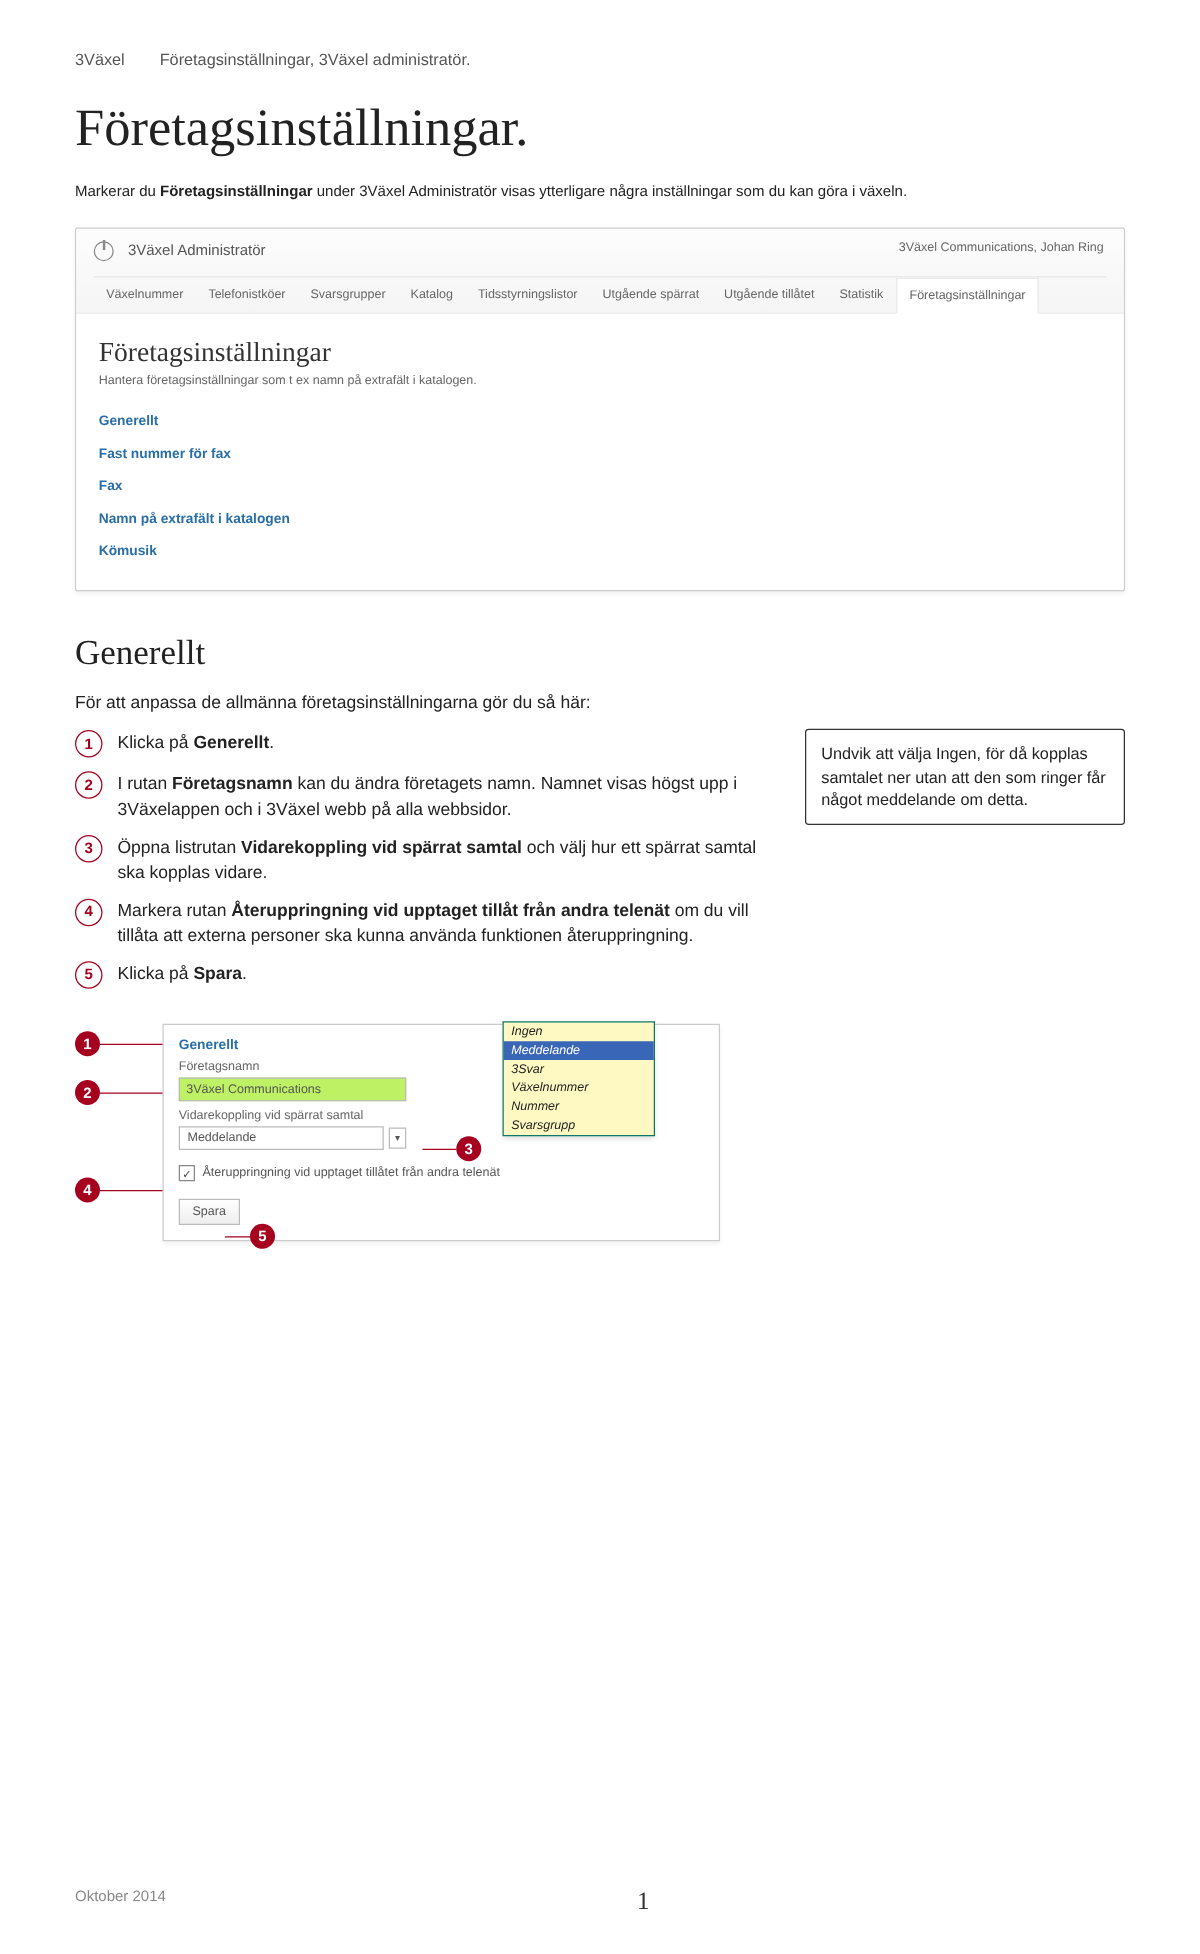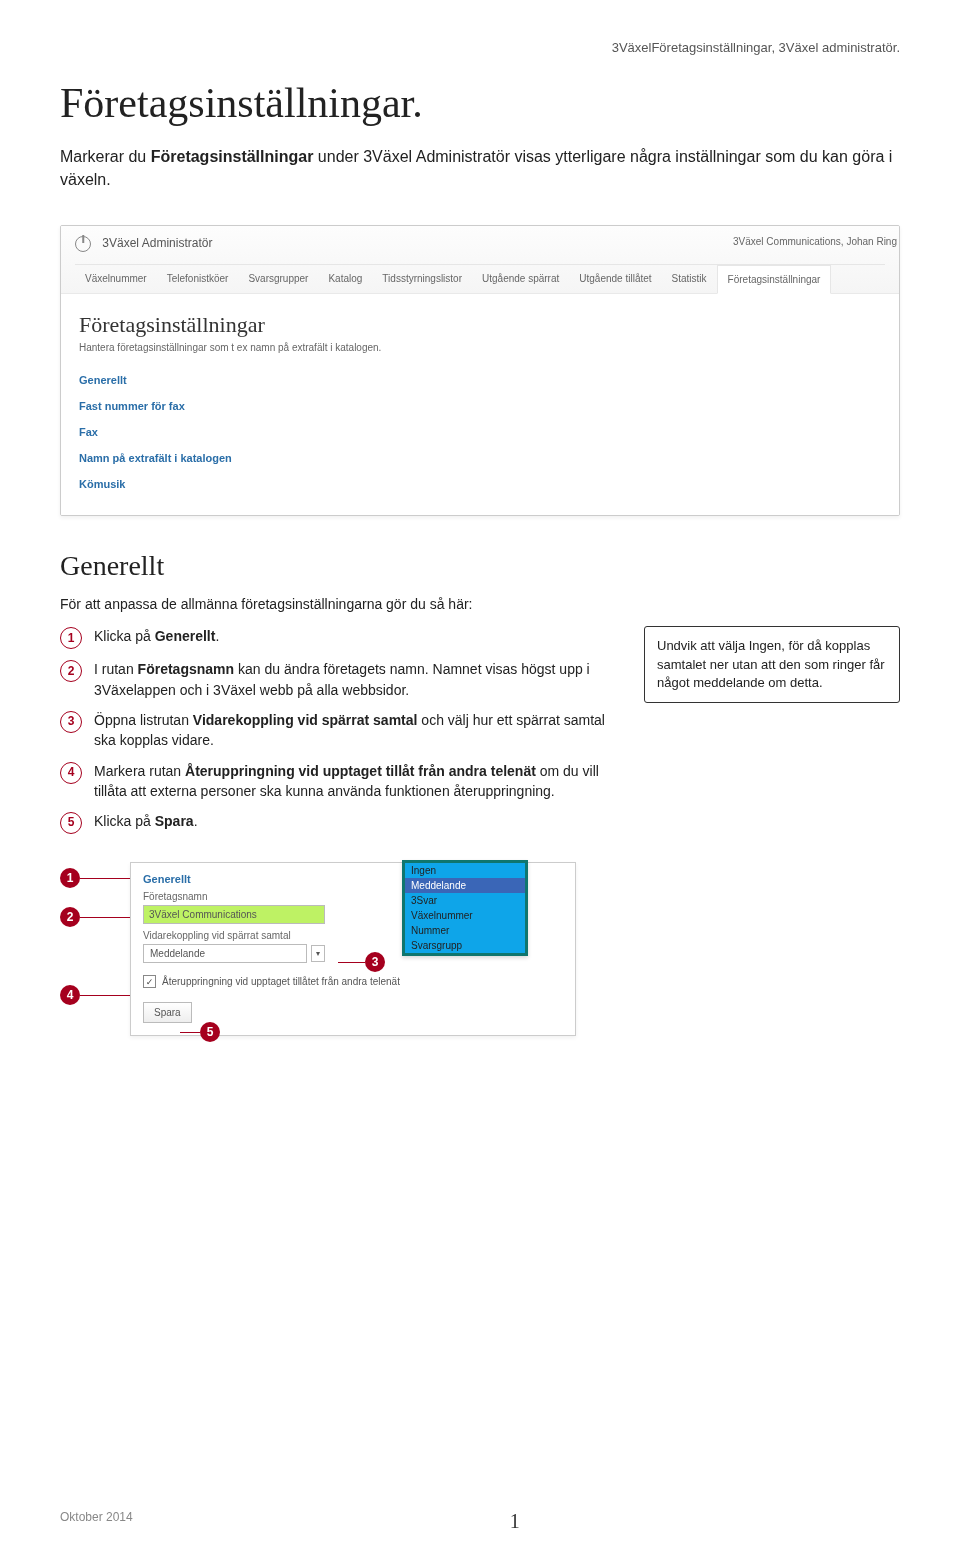--- a/index.html
+++ b/index.html
@@ -1,25 +1,25 @@
 <!DOCTYPE html>
 <html><head>
 <meta charset="utf-8">
 <style>
   html, body { margin: 0; padding: 0; background: #fff; font-family: Arial, Helvetica, sans-serif; color: #222; }
   .page { width: 960px; min-height: 1563px; position: relative; box-sizing: border-box; padding: 40px 60px 40px 60px; }
-  .header-row { display: flex; justify-content: flex-end; font-size: 13px; color: #555; margin-bottom: 20px; }
+  .header-row { display: flex; justify-content: flex-start; font-size: 13px; color: #555; margin-bottom: 20px; gap: 28px; }
   h1.doc-title { font-family: Georgia, 'Times New Roman', serif; font-weight: 400; font-size: 42px; margin: 24px 0 18px 0; color: #222; }
-  .intro { font-size: 16px; line-height: 1.45; margin-bottom: 34px; }
+  .intro { font-size: 12px; line-height: 1.45; margin-bottom: 20px; }
   .intro b, .body b { font-weight: 700; }
 
   
   .app-shot { border: 1px solid #ccc; border-radius: 2px; overflow: hidden; background: #fff; box-shadow: 0 2px 4px rgba(0,0,0,0.06); font-size: 11px; color: #555; }
   .app-top { position: relative; padding: 10px 14px 0 14px; background: linear-gradient(#fdfdfd,#f5f5f5); border-bottom: 1px solid #e9e9e9; }
-  .app-user { position: absolute; right: 2px; top: 10px; font-size: 10px; color: #666; }
+  .app-user { position: absolute; right: 16px; top: 10px; font-size: 10px; color: #666; }
   .power-icon { display:inline-block; width:14px; height:14px; border:1.5px solid #888; border-radius:50%; position:relative; vertical-align:middle; margin-right:8px; }
   .power-icon::after { content:''; position:absolute; left:50%; top:-2px; width:1.5px; height:8px; background:#888; transform:translateX(-50%); }
   .app-title-row { padding-bottom: 12px; font-size:12px; color:#555; }
   .app-nav { display:flex; border-top:1px solid #e6e6e6; }
   .app-nav-item { padding:8px 10px; font-size:10px; color:#666; }
   .app-nav-item.active { background:#fff; border:1px solid #e6e6e6; border-bottom:1px solid #fff; margin-bottom:-1px; }
   .app-body { padding: 18px 18px 18px 18px; background:#fff; }
   .app-body h2 { font-family: Georgia, serif; font-weight:400; font-size:22px; margin:0 0 4px 0; color:#333; }
   .app-body .sub { font-size:10px; color:#666; margin-bottom:14px; }
   .app-links div { font-size:11px; color:#2a6ea8; font-weight:700; padding:7px 0; }
@@ -38,21 +38,21 @@
   .panel { position:absolute; left:70px; top:0; width:420px; border:1px solid #ccc; background:#fff; font-size:10.5px; color:#555; padding:10px 12px 12px 12px; box-shadow:0 2px 4px rgba(0,0,0,0.06); }
   .panel-title { color:#2a6ea8; font-weight:700; font-size:11px; margin-bottom:6px; }
   .p-label { font-size:10px; color:#666; margin-top:6px; }
   .p-input { border:1px solid #bbb; background:#bef264; padding:3px 5px; font-size:10px; color:#555; margin-top:3px; width:170px; }
   .p-select { display:flex; align-items:center; gap:4px; margin-top:3px; }
   .p-select .box { border:1px solid #bbb; padding:3px 6px; font-size:10px; width:150px; }
   .p-select .chev { border:1px solid #bbb; padding:3px 4px; font-size:8px; }
   .p-check { margin-top:12px; display:flex; gap:6px; align-items:center; font-size:10px; }
   .p-check .cbox { width:11px; height:11px; border:1px solid #888; display:inline-flex; align-items:center; justify-content:center; font-size:9px; color:#444; }
   .p-btn { margin-top:14px; border:1px solid #bbb; background:linear-gradient(#fff,#eee); padding:4px 10px; font-size:10px; display:inline-block; }
-  .dropdown { position:absolute; left:342px; top:-2px; width:120px; border:3px solid #0f766e; background:#0ea5e9; font-size:10px; box-shadow:0 2px 4px rgba(0,0,0,0.15); }
+  .dropdown { position:absolute; left:342px; top:-2px; width:120px; border:1px solid #0f766e; background:#fef9c3; font-size:10px; box-shadow:0 2px 4px rgba(0,0,0,0.15);font-style:italic; }
   .dropdown div { padding:2px 6px; }
   .dropdown .sel { background:#3a66b7; color:#fff; }
 
   .callout-bubble { position:absolute; width:20px; height:20px; border-radius:50%; background:#a5001e; color:#fff; font-weight:700; font-size:12px; display:flex; align-items:center; justify-content:center; z-index:3; }
   .callout-line { position:absolute; height:0; border-top:1.5px solid #a5001e; z-index:2; }
 
   .footer { position:absolute; bottom:30px; left:60px; right:60px; display:flex; justify-content:space-between; align-items:flex-start; font-size:12px; color:#888; }
   .footer .pageno { font-family: Georgia, serif; font-size:20px; color:#333; }
 </style>
 </head>

